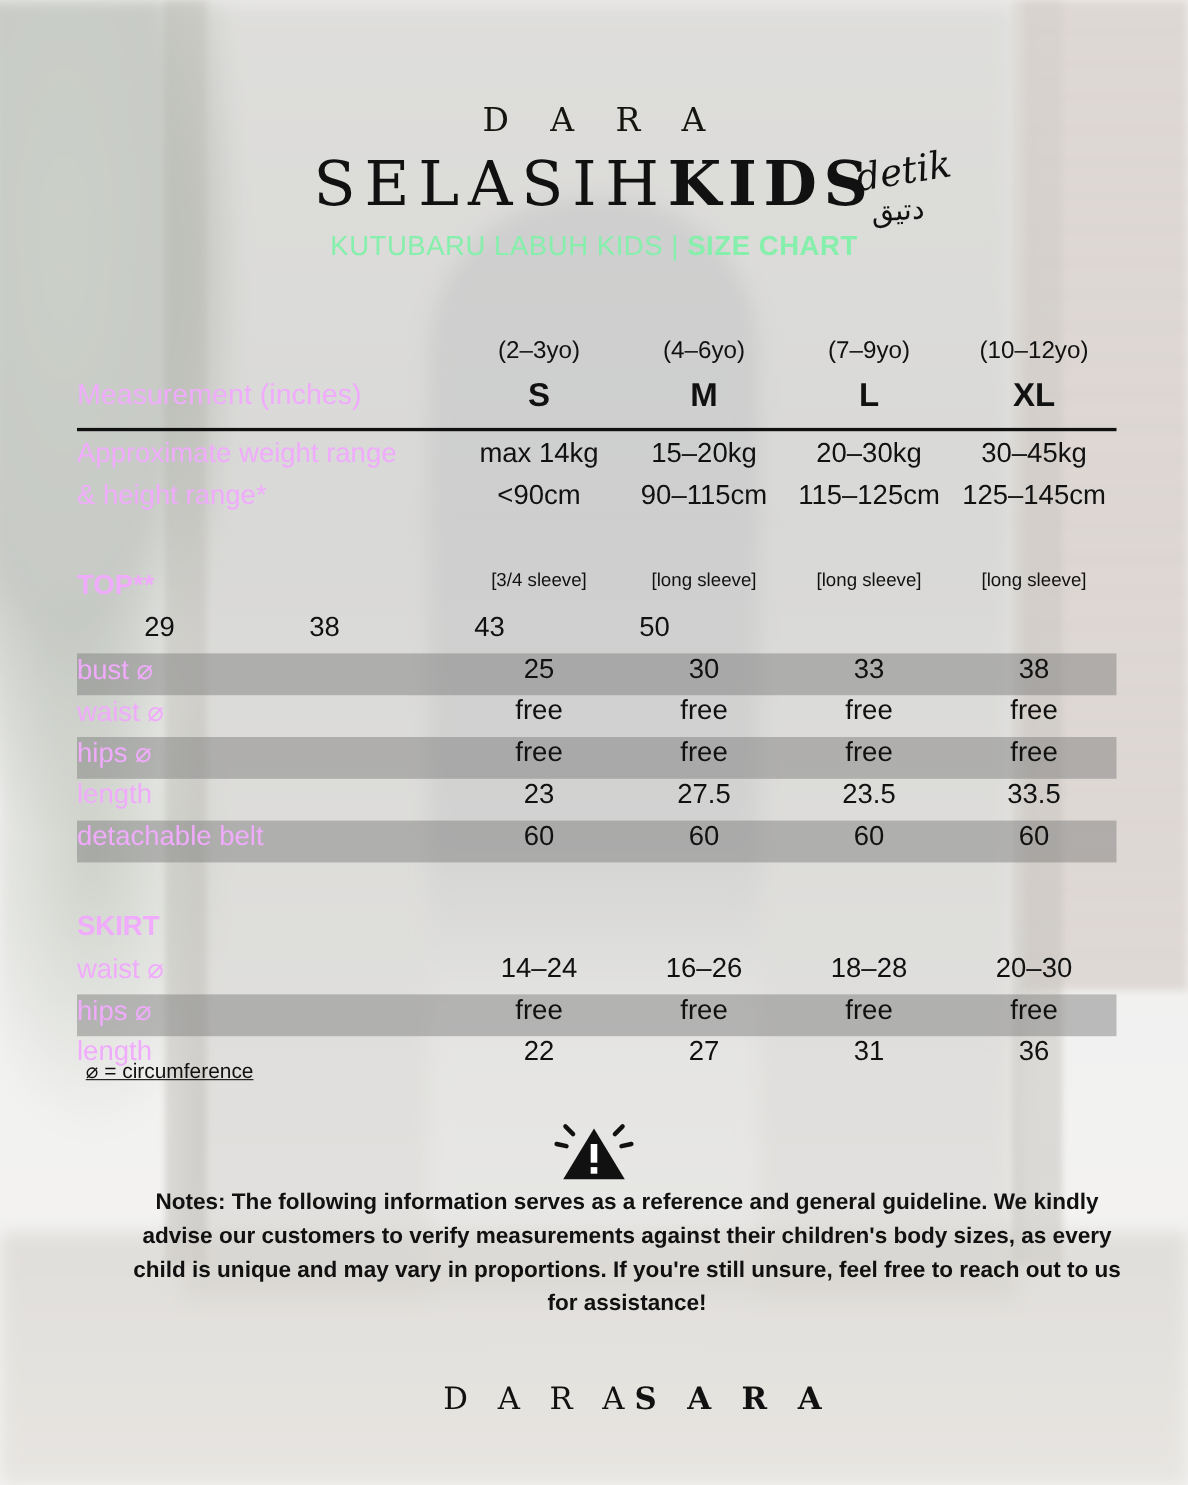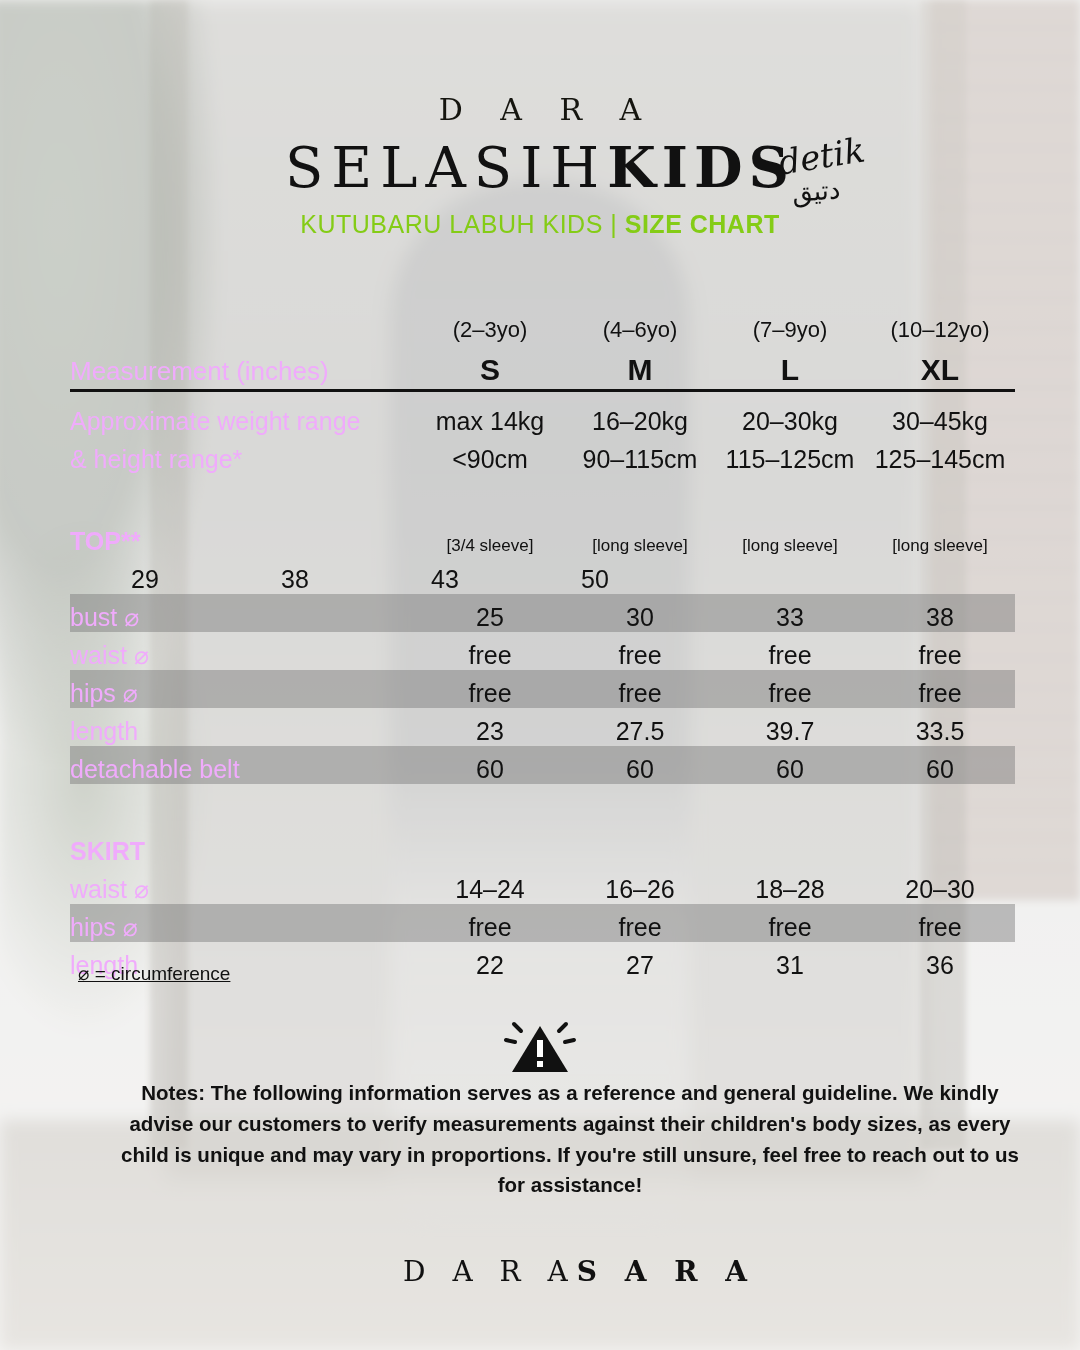--- a/index.html
+++ b/index.html
@@ -141,34 +141,34 @@
     transform: rotate(-4deg);
   }
   .subtitle {
     position: absolute;
     top: 210px;
     left: 0;
     width: 1080px;
     text-align: center;
     font-size: 25px;
     letter-spacing: 0.5px;
-    color: #84cc16;
+    color: #86efac;
   }
   .subtitle .bold { font-weight: 700; }
 
   
   .table {
     position: absolute;
     left: 70px;
     top: 305px;
     width: 945px;
   }
   .row {
     display: flex;
-    align-items: flex-end;
+    align-items: flex-start;
     height: 38px;
   }
   .row .lbl {
     width: 345px;
     font-size: 25px;
     color: #f0abfc;
     white-space: nowrap;
   }
   .row .cell {
     width: 150px;
@@ -298,21 +298,21 @@
         <div class="cell">M</div>
         <div class="cell">L</div>
         <div class="cell">XL</div>
       </div>
 
       <div class="rule"></div>
 
       <div class="row">
         <div class="lbl">Approximate weight range</div>
         <div class="cell">max 14kg</div>
-        <div class="cell">16–20kg</div>
+        <div class="cell">15–20kg</div>
         <div class="cell">20–30kg</div>
         <div class="cell">30–45kg</div>
       </div>
 
       <div class="row">
         <div class="lbl">&amp; height range*</div>
         <div class="cell">&lt;90cm</div>
         <div class="cell">90–115cm</div>
         <div class="cell">115–125cm</div>
         <div class="cell">125–145cm</div>
@@ -356,21 +356,21 @@
         <div class="cell">free</div>
         <div class="cell">free</div>
         <div class="cell">free</div>
         <div class="cell">free</div>
       </div>
 
       <div class="row">
         <div class="lbl">length</div>
         <div class="cell">23</div>
         <div class="cell">27.5</div>
-        <div class="cell">39.7</div>
+        <div class="cell">23.5</div>
         <div class="cell">33.5</div>
       </div>
 
       <div class="row shade">
         <div class="lbl">detachable belt</div>
         <div class="cell">60</div>
         <div class="cell">60</div>
         <div class="cell">60</div>
         <div class="cell">60</div>
       </div>

